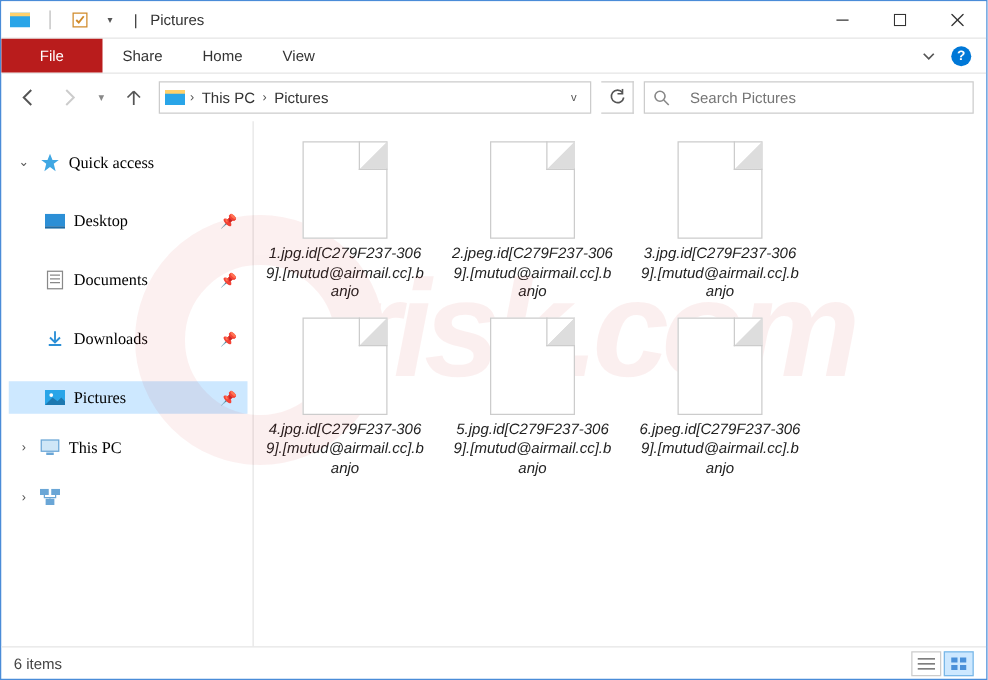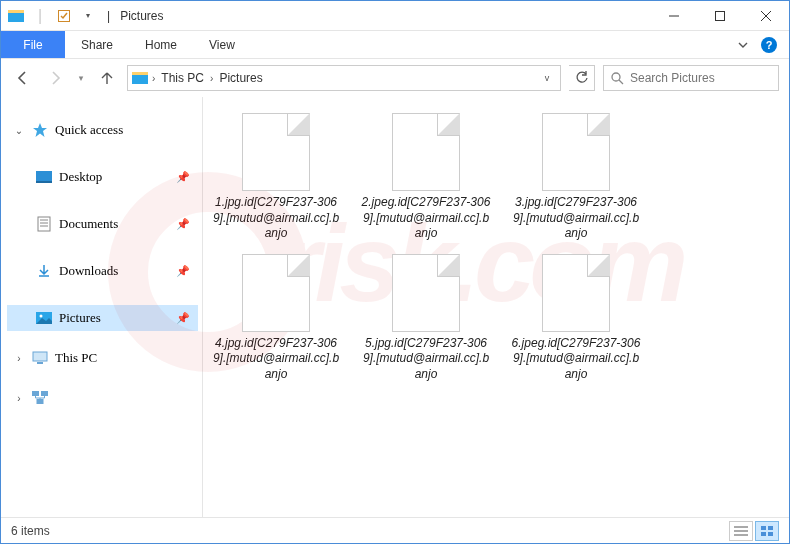--- a/index.html
+++ b/index.html
@@ -9,38 +9,38 @@
 .titlebar { height: 30px; background: #fff; display: flex; align-items: center; padding: 0 0 0 6px; border-bottom: 1px solid #e5e5e5; }
 .titlebar .win-icons { display: flex; align-items: center; gap: 6px; }
 .titlebar .title-text { font-size: 12px; color: #333; margin-left: 4px; }
 .titlebar .spacer { flex: 1; }
 .titlebar .win-controls { display: flex; }
 .titlebar .win-btn { width: 46px; height: 30px; display: flex; align-items: center; justify-content: center; font-size: 12px; cursor: pointer; }
 .qat-icon { width: 18px; height: 18px; display: flex; align-items: center; justify-content: center; }
 
 
 .ribbon { height: 28px; display: flex; align-items: stretch; border-bottom: 1px solid #e5e5e5; }
-.ribbon .file-tab { background: #3b82f6; color: #fff; width: 64px; display: flex; align-items: center; justify-content: center; font-size: 12px; cursor: pointer; }
+.ribbon .file-tab { background: #b91c1c; color: #fff; width: 81px; display: flex; align-items: center; justify-content: center; font-size: 12px; cursor: pointer; }
 .ribbon .tab { padding: 0 16px; display: flex; align-items: center; font-size: 12px; color: #333; cursor: pointer; }
 .ribbon .spacer { flex: 1; }
 .ribbon .ribbon-right { display: flex; align-items: center; gap: 12px; padding-right: 12px; }
 .chevron-icon { width: 12px; height: 12px; }
 .help-icon { width:16px; height:16px; background:#0078d7; color:#fff; border-radius:50%; display:flex; align-items:center; justify-content:center; font-size:11px; font-weight:bold; }
 
 
 .addr-row { height: 38px; display: flex; align-items: center; padding: 4px 10px; gap: 8px; }
 .nav-btn { width: 24px; height: 24px; display: flex; align-items: center; justify-content: center; color: #666; cursor: pointer; }
 .nav-btn.disabled { color: #ccc; }
 .addr-box { flex: 1; height: 26px; border: 1px solid #ccc; display: flex; align-items: center; padding: 0 4px; gap: 4px; }
 .addr-seg { font-size: 12px; color: #333; padding: 2px 2px; }
 .addr-sep { font-size: 10px; color: #555; }
 .addr-box .spacer { flex: 1; }
 .addr-dd { width: 18px; color: #555; text-align:center; }
 .refresh-btn { width: 26px; height: 26px; border:1px solid #ccc; border-left:none; display:flex; align-items:center; justify-content:center; color:#555; cursor:pointer; }
-.search-box { width: 176px; height: 26px; border: 1px solid #ccc; display: flex; align-items: center; padding: 0 6px; gap: 6px; color: #888; }
+.search-box { width: 264px; height: 26px; border: 1px solid #ccc; display: flex; align-items: center; padding: 0 6px; gap: 16px; color: #888; }
 .search-box input { border: none; flex: 1; font-size: 12px; outline: none; color: #888; background: transparent; }
 
 
 .body-row { display:flex; height: calc(100% - 30px - 28px - 38px - 26px); }
 
 
 .tree {
   width: 202px; border-right: 1px solid #e5e5e5; padding: 20px 4px 6px 6px; font-size: 13px;
   user-select: none;
 }

